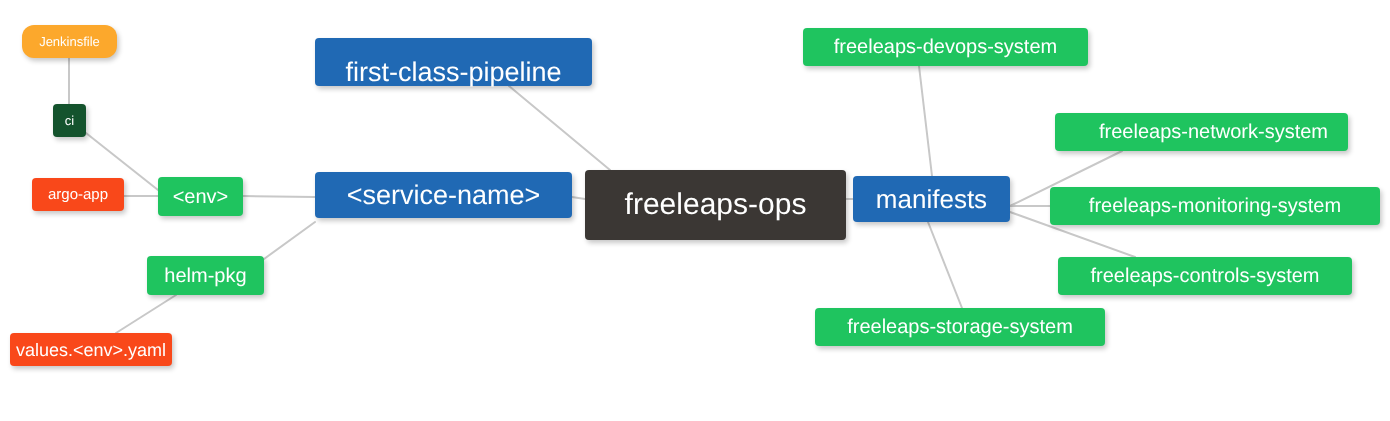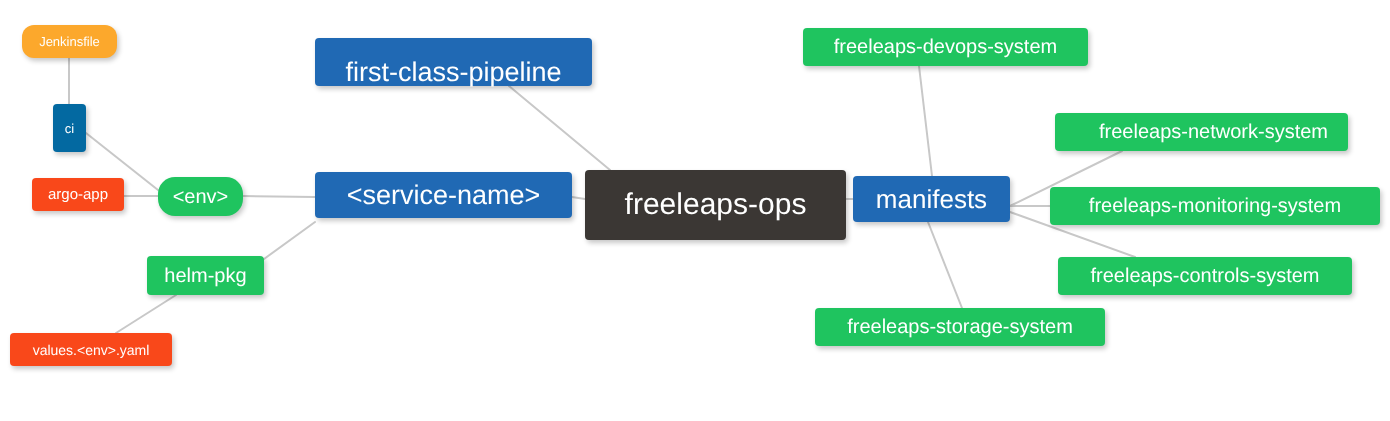--- a/index.html
+++ b/index.html
@@ -60,33 +60,33 @@
       <line x1="932" y1="176" x2="919" y2="66" stroke="#c8c8c8" stroke-width="2" stroke-linecap="round"></line>
       <line x1="1010" y1="206" x2="1122" y2="151" stroke="#c8c8c8" stroke-width="2" stroke-linecap="round"></line>
       <line x1="1010" y1="206" x2="1050" y2="206" stroke="#c8c8c8" stroke-width="2" stroke-linecap="round"></line>
       <line x1="1010" y1="212" x2="1135" y2="257" stroke="#c8c8c8" stroke-width="2" stroke-linecap="round"></line>
       <line x1="928" y1="222" x2="962" y2="308" stroke="#c8c8c8" stroke-width="2" stroke-linecap="round"></line>
     </svg>
   <div id="node-layer">
       <div class="node" style="left: 22px; top: 25px; width: 95px; height: 33px; background: rgb(252, 168, 44); font-size: 13px; border-radius: 12px;">
         <span class="node-label">Jenkinsfile</span>
       </div>
-      <div class="node" style="left: 53px; top: 104px; width: 33px; height: 48px; background: #0369a1; font-size: 13px;">
+      <div class="node" style="left: 53px; top: 104px; width: 33px; height: 33px; background: #14532d; font-size: 13px;">
         <span class="node-label">ci</span>
       </div>
       <div class="node" style="left: 32px; top: 178px; width: 92px; height: 33px; background: rgb(249, 72, 26); font-size: 15px;">
         <span class="node-label">argo-app</span>
       </div>
-      <div class="node" style="left: 158px; top: 177px; width: 85px; height: 39px; background: rgb(31, 196, 95); font-size: 20px; border-radius: 17px;">
+      <div class="node" style="left: 158px; top: 177px; width: 85px; height: 39px; background: rgb(31, 196, 95); font-size: 20px;">
         <span class="node-label">&lt;env&gt;</span>
       </div>
       <div class="node" style="left: 147px; top: 256px; width: 117px; height: 39px; background: rgb(31, 196, 95); font-size: 20px;">
         <span class="node-label">helm-pkg</span>
       </div>
-      <div class="node" style="left: 10px; top: 333px; width: 162px; height: 33px; background: rgb(249, 72, 26); font-size: 14px;">
+      <div class="node" style="left: 10px; top: 333px; width: 162px; height: 33px; background: rgb(249, 72, 26); font-size: 18px;">
         <span class="node-label">values.&lt;env&gt;.yaml</span>
       </div>
       <div class="node" style="left: 315px; top: 38px; width: 277px; height: 48px; background: rgb(32, 105, 180); font-size: 27px; align-items: flex-end;">
         <span class="node-label">first-class-pipeline</span>
       </div>
       <div class="node" style="left: 315px; top: 172px; width: 257px; height: 46px; background: rgb(32, 105, 180); font-size: 27px;">
         <span class="node-label">&lt;service-name&gt;</span>
       </div>
       <div class="node" style="left: 585px; top: 170px; width: 261px; height: 70px; background: rgb(59, 55, 52); font-size: 30px;">
         <span class="node-label">freeleaps-ops</span>

